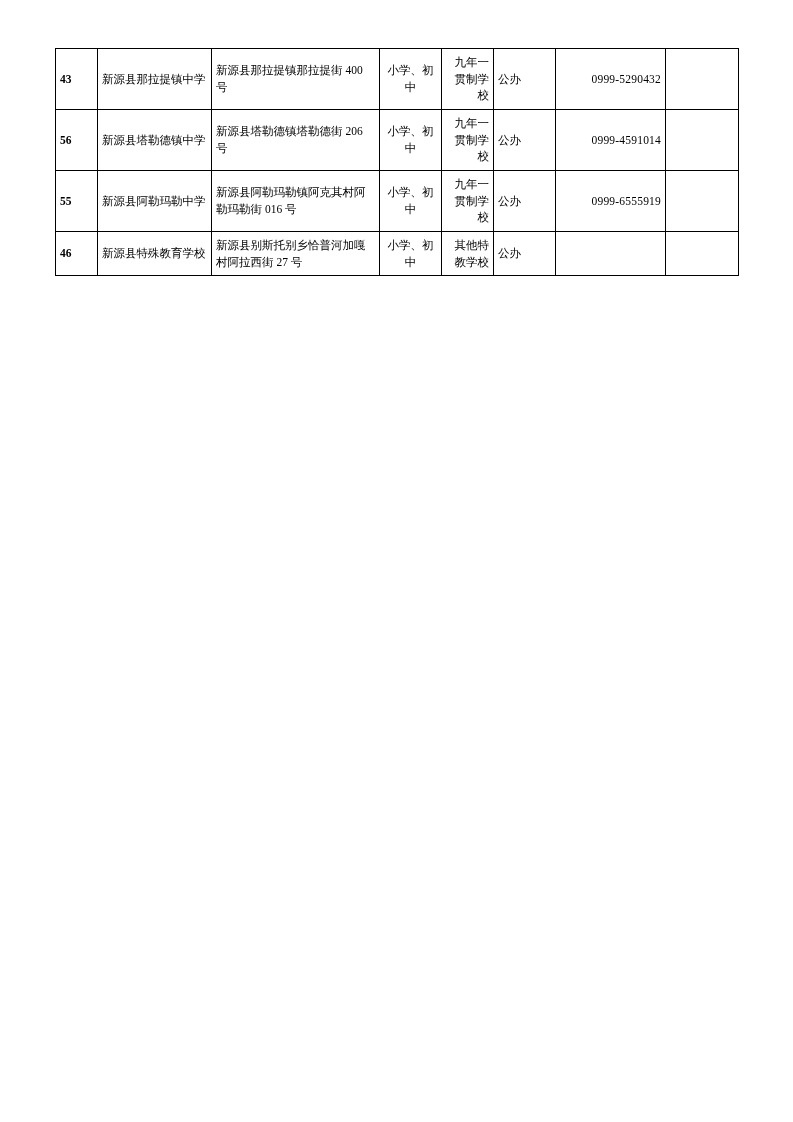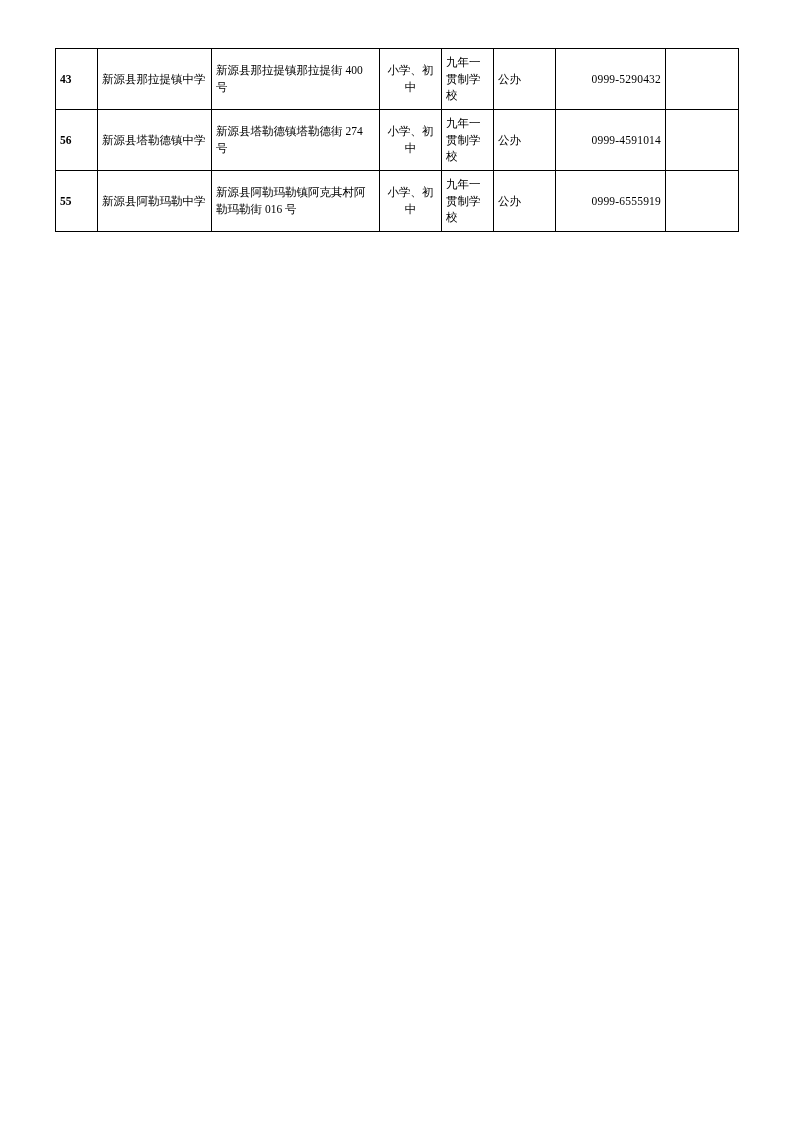--- a/index.html
+++ b/index.html
@@ -53,21 +53,21 @@
     padding-left: 8px;
   }
   .cell-addr {
     text-align: left;
     padding-left: 8px;
   }
   .cell-stage {
     text-align: center;
   }
   .cell-type {
-    text-align: left;
+    text-align: right;
     font-size: 10.5px;
     line-height: 1.5;
   }
   .cell-owner {
     text-align: left;
   }
   .cell-phone {
     text-align: right;
     font-size: 12px;
     letter-spacing: 0.2px;
@@ -98,32 +98,42 @@
         <td class="cell-addr">新源县那拉提镇那拉提街 400 号</td>
         <td class="cell-stage">小学、初中</td>
         <td class="cell-type">九年一贯制学校</td>
         <td class="cell-owner">公办</td>
         <td class="cell-phone">0999-5290432</td>
         <td class="cell-note"></td>
       </tr>
       <tr>
         <td class="cell-index">56</td>
         <td class="cell-name">新源县塔勒德镇中学</td>
-        <td class="cell-addr">新源县塔勒德镇塔勒德街 274 号</td>
+        <td class="cell-addr">新源县塔勒德镇塔勒德街 206 号</td>
         <td class="cell-stage">小学、初中</td>
         <td class="cell-type">九年一贯制学校</td>
         <td class="cell-owner">公办</td>
         <td class="cell-phone">0999-4591014</td>
         <td class="cell-note"></td>
       </tr>
       <tr>
         <td class="cell-index">55</td>
         <td class="cell-name">新源县阿勒玛勒中学</td>
         <td class="cell-addr">新源县阿勒玛勒镇阿克其村阿勒玛勒街 016 号</td>
         <td class="cell-stage">小学、初中</td>
         <td class="cell-type">九年一贯制学校</td>
         <td class="cell-owner">公办</td>
         <td class="cell-phone">0999-6555919</td>
         <td class="cell-note"></td>
       </tr>
+      <tr>
+        <td class="cell-index">46</td>
+        <td class="cell-name">新源县特殊教育学校</td>
+        <td class="cell-addr">新源县别斯托别乡恰普河加嘎村阿拉西街 27 号</td>
+        <td class="cell-stage">小学、初中</td>
+        <td class="cell-type">其他特教学校</td>
+        <td class="cell-owner">公办</td>
+        <td class="cell-phone"></td>
+        <td class="cell-note"></td>
+      </tr>
     </tbody>
   </table>
 </div>
 
 </body></html>

